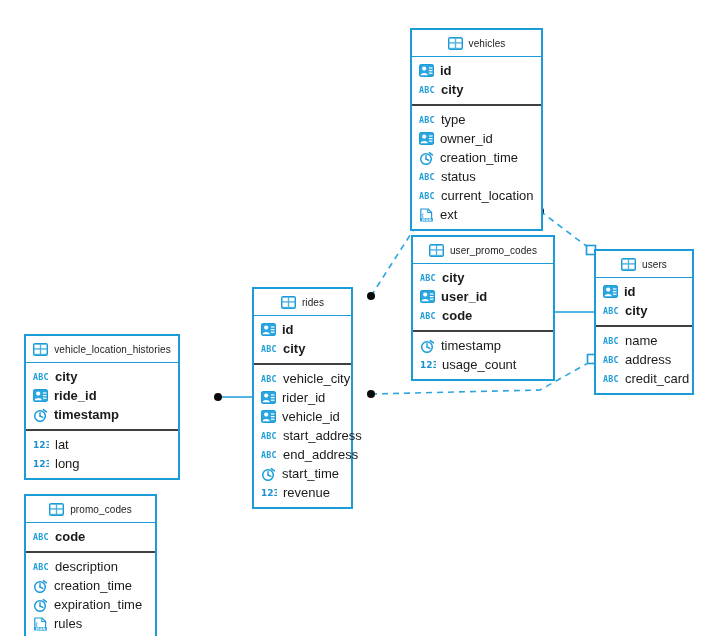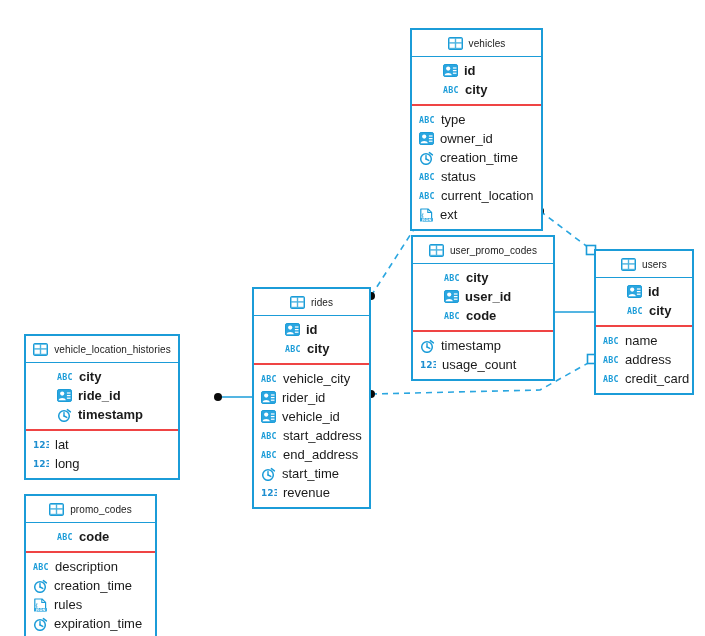--- a/index.html
+++ b/index.html
@@ -24,21 +24,21 @@
     height:27px;
     padding:0 8px;
     box-sizing:border-box;
     border-bottom:1px solid #1b9cd8;
     background:#ffffff;
   }
   .t-title{
     font-size:10px;color:#1a1a1a;white-space:nowrap;letter-spacing:.1px;
   }
   .t-section{padding:4px 0 5px 0;}
-  .t-section.pk{border-bottom:2px solid #ef4444;padding-left:24px;}
+  .t-section.pk{border-bottom:2px solid #404040;}
   .t-section.pk .t-row .lbl{font-weight:bold;}
   .t-row{
     display:flex;align-items:center;gap:6px;
     height:19px;padding:0 7px;box-sizing:border-box;
     white-space:nowrap;
   }
   .lbl{font-size:13px;color:#1a1a1a;line-height:19px;}
 
   
   .ic{flex:0 0 auto;display:inline-flex;align-items:center;justify-content:center;}
@@ -302,21 +302,21 @@
         <div class="t-row">
           <span class="ic">
             <svg width="16" height="13" viewBox="0 0 16 13">
               <text x="0" y="9.6" font-family="DejaVu Sans Mono, monospace" font-size="8.3" font-weight="bold" fill="#1b9cd8" letter-spacing="0.2">ABC</text>
             </svg>
           </span>
           <span class="lbl">credit_card</span>
         </div>
       </div>
     </div>
-    <div class="table" style="left: 252px; top: 287px; width: 119px;">
+    <div class="table" style="left: 252px; top: 287px; width: 101px;">
       <div class="t-header">
         <span class="ic">
           <svg width="15" height="13" viewBox="0 0 15 13">
             <rect x="0.5" y="0.5" width="14" height="12" rx="1.2" fill="#4cb3e0" stroke="#1b9cd8" stroke-width="1"></rect>
             <rect x="1.6" y="1.8" width="5.2" height="3.4" fill="#ffffff"></rect>
             <rect x="8.2" y="1.8" width="5.2" height="3.4" fill="#ffffff"></rect>
             <rect x="1.6" y="6.6" width="5.2" height="4.2" fill="#ffffff"></rect>
             <rect x="8.2" y="6.6" width="5.2" height="4.2" fill="#ffffff"></rect>
           </svg>
         </span>
@@ -522,35 +522,35 @@
               <path d="M7 8 L7 4.6" stroke="#1b9cd8" stroke-width="1.4" stroke-linecap="round"></path>
               <path d="M7 8 L9.8 9.4" stroke="#1b9cd8" stroke-width="1.4" stroke-linecap="round"></path>
               <path d="M10.4 1.6 L13.4 3.9" stroke="#1b9cd8" stroke-width="1.5" stroke-linecap="round"></path>
             </svg>
           </span>
           <span class="lbl">creation_time</span>
         </div>
         <div class="t-row">
           <span class="ic">
             <svg width="15" height="14" viewBox="0 0 15 14">
+              <circle cx="7" cy="8" r="5.3" fill="none" stroke="#1b9cd8" stroke-width="1.5"></circle>
+              <path d="M7 8 L7 4.6" stroke="#1b9cd8" stroke-width="1.4" stroke-linecap="round"></path>
+              <path d="M7 8 L9.8 9.4" stroke="#1b9cd8" stroke-width="1.4" stroke-linecap="round"></path>
+              <path d="M10.4 1.6 L13.4 3.9" stroke="#1b9cd8" stroke-width="1.5" stroke-linecap="round"></path>
+            </svg>
+          </span>
+          <span class="lbl">expiration_time</span>
+        </div>
+        <div class="t-row">
+          <span class="ic">
+            <svg width="15" height="14" viewBox="0 0 15 14">
               <path d="M1.8 1 H9 L12.6 4.4 V12.6 H1.8 Z" fill="#ffffff" stroke="#1b9cd8" stroke-width="1.2" stroke-linejoin="round"></path>
               <path d="M8.8 1 V4.5 H12.5" fill="none" stroke="#1b9cd8" stroke-width="1.1"></path>
               <path d="M4.1 5.4 C3.0 5.8 4.4 7.0 3.2 7.6 C4.4 8.2 3.0 9.4 4.1 9.8" fill="none" stroke="#1b9cd8" stroke-width="1"></path>
               <rect x="1.1" y="9.9" width="12.8" height="3.6" rx="0.6" fill="#2ba6e0"></rect>
               <text x="7.5" y="12.9" text-anchor="middle" font-family="DejaVu Sans, sans-serif" font-size="3.5" font-weight="bold" fill="#ffffff">JSON</text>
             </svg>
           </span>
           <span class="lbl">rules</span>
         </div>
-        <div class="t-row">
-          <span class="ic">
-            <svg width="15" height="14" viewBox="0 0 15 14">
-              <circle cx="7" cy="8" r="5.3" fill="none" stroke="#1b9cd8" stroke-width="1.5"></circle>
-              <path d="M7 8 L7 4.6" stroke="#1b9cd8" stroke-width="1.4" stroke-linecap="round"></path>
-              <path d="M7 8 L9.8 9.4" stroke="#1b9cd8" stroke-width="1.4" stroke-linecap="round"></path>
-              <path d="M10.4 1.6 L13.4 3.9" stroke="#1b9cd8" stroke-width="1.5" stroke-linecap="round"></path>
-            </svg>
-          </span>
-          <span class="lbl">expiration_time</span>
-        </div>
       </div>
     </div>
   </div>
 
 </body></html>

